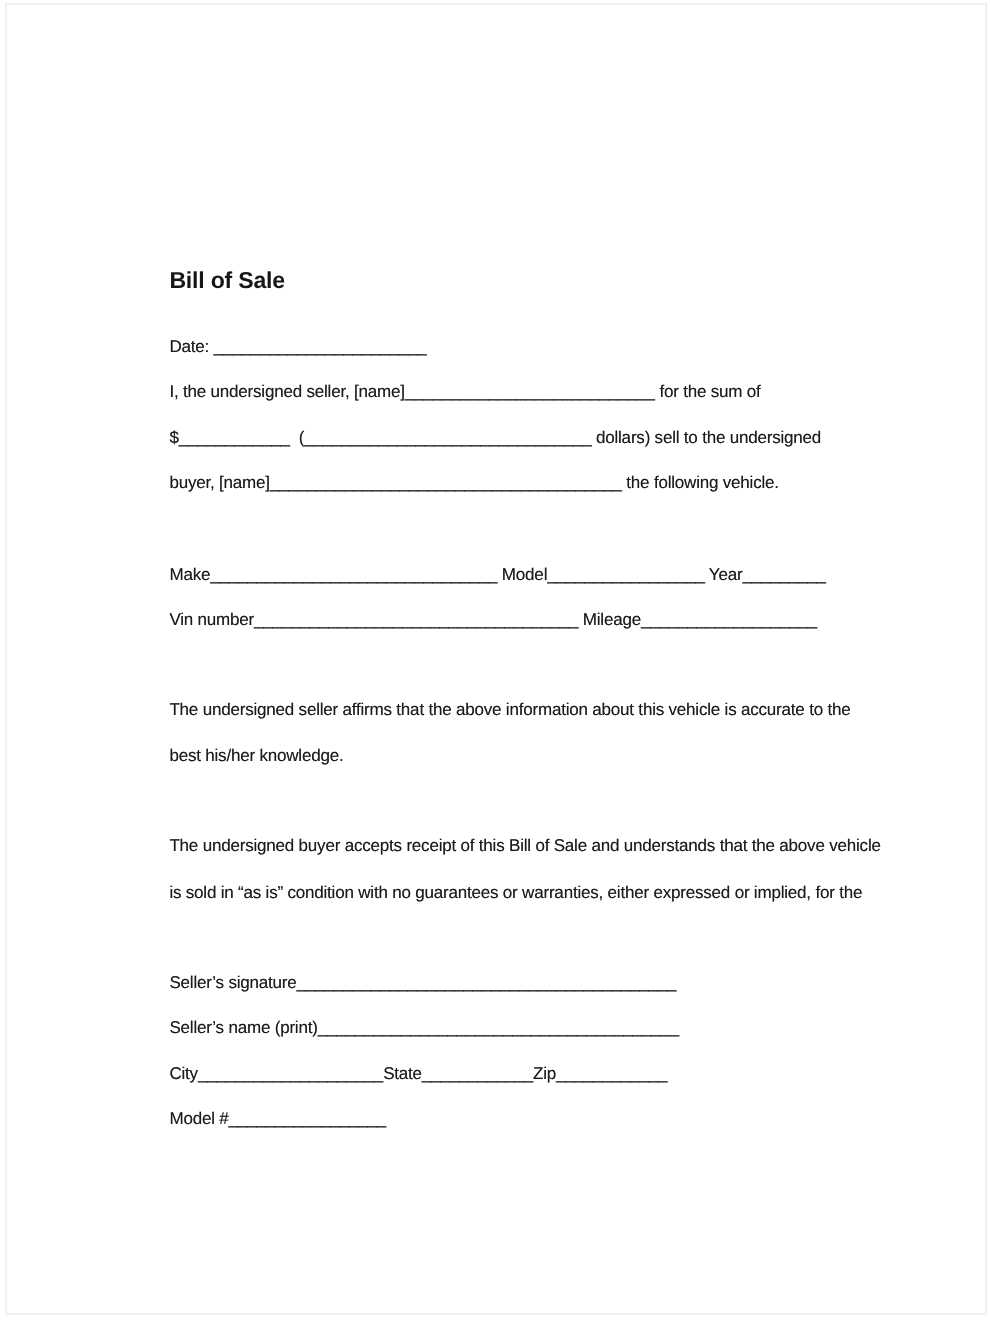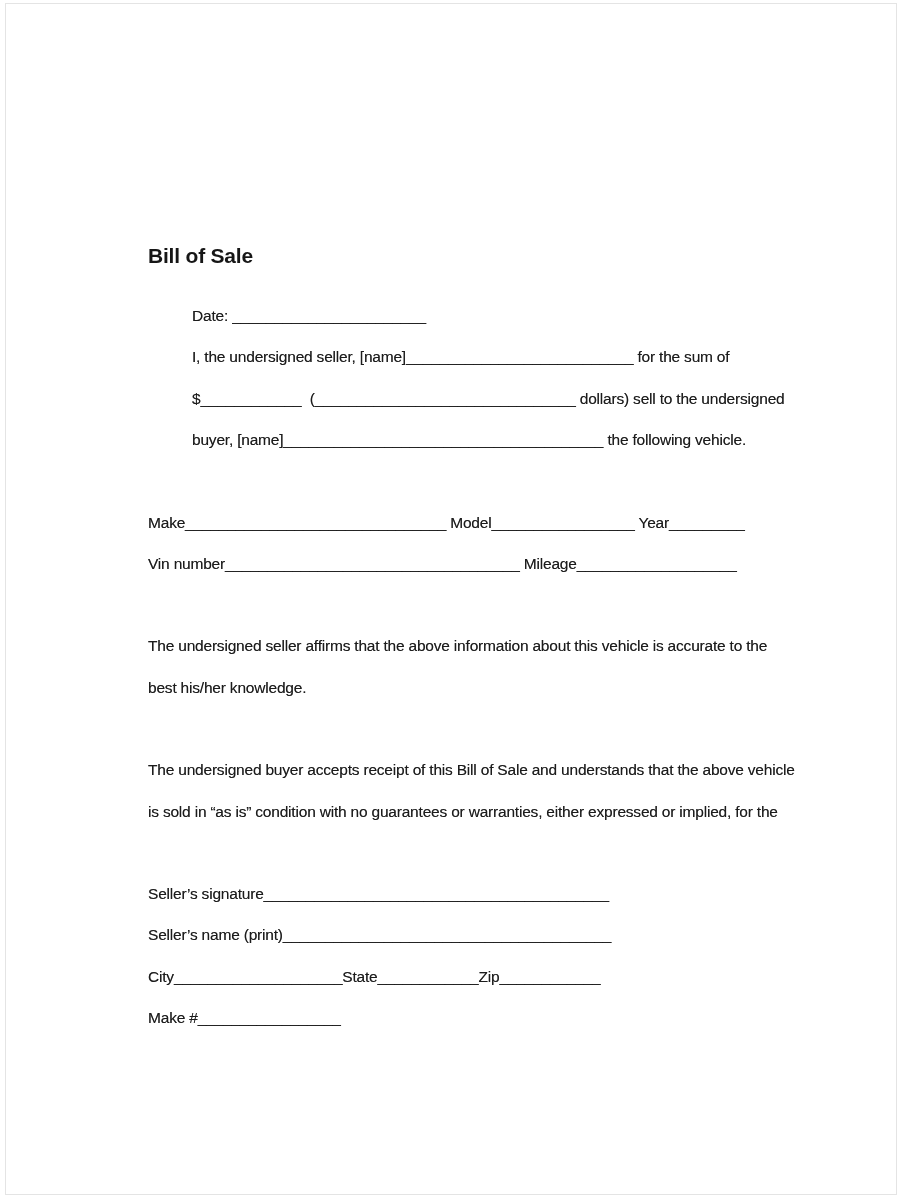--- a/index.html
+++ b/index.html
@@ -19,38 +19,37 @@
     position: absolute;
     left: 5px;
     top: 3px;
     right: 3px;
     bottom: 5px;
     border: 1px solid #e4e4e4;
     pointer-events: none;
   }
   .doc {
     position: absolute;
-    left: 148px;
+    left: 154px;
     top: 0;
     width: 700px;
   }
   .title {
     margin: 241px 0 0 0;
     font-size: 21px;
     line-height: 30px;
     font-weight: bold;
     letter-spacing: -0.2px;
     color: #161616;
   }
   .group {
     margin-top: 41px;
   }
   .group.intro {
     margin-top: 24px;
-    margin-left: 44px;
   }
   .line {
     font-size: 15.5px;
     line-height: 41.4px;
     letter-spacing: -0.2px;
     white-space: pre;
     text-shadow: 0 0 0.4px rgba(20, 20, 20, 0.55);
   }
 </style>
 </head>
@@ -81,16 +80,16 @@
 
   <div class="group">
     <div class="line">The undersigned buyer accepts receipt of this Bill of Sale and understands that the above vehicle</div>
     <div class="line">is sold in “as is” condition with no guarantees or warranties, either expressed or implied, for the</div>
   </div>
 
   <div class="group">
     <div class="line">Seller’s signature_________________________________________</div>
     <div class="line">Seller’s name (print)_______________________________________</div>
     <div class="line">City____________________State____________Zip____________</div>
-    <div class="line">Make #_________________</div>
+    <div class="line">Model #_________________</div>
   </div>
 
 </div>
 
 </body></html>

